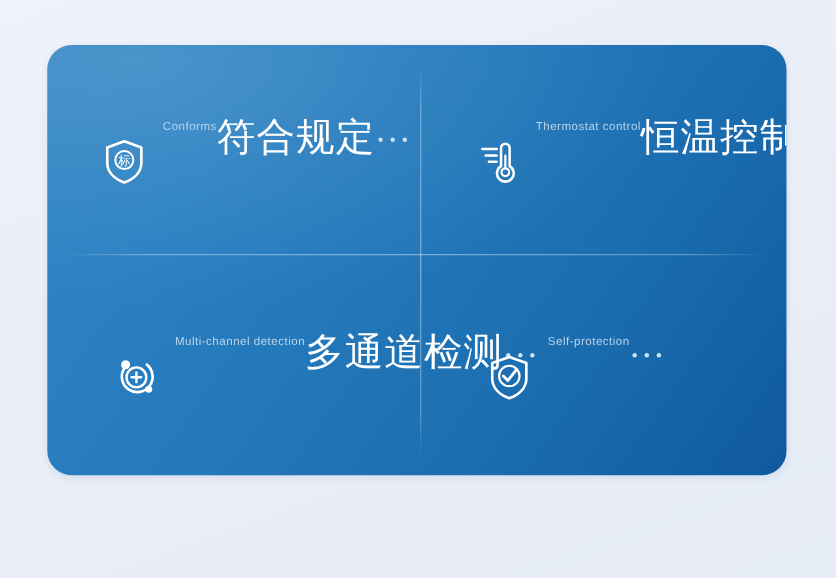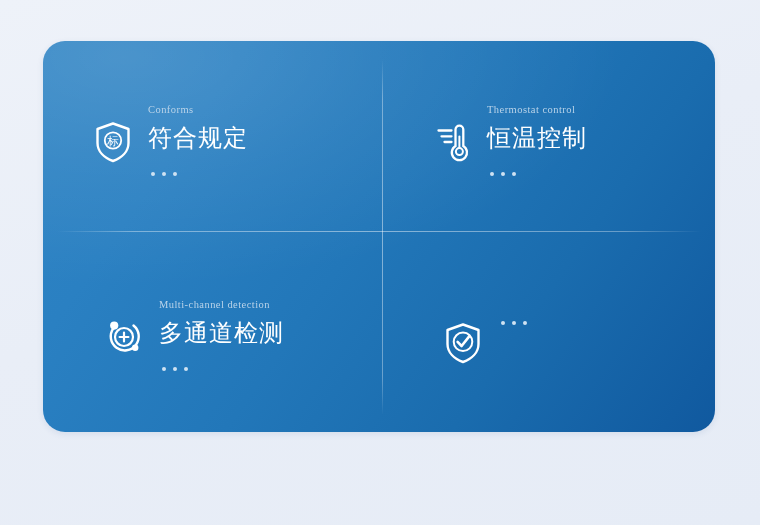--- a/index.html
+++ b/index.html
@@ -103,34 +103,33 @@
     flex: 0 0 auto;
     width: 46px;
     height: 46px;
     margin-top: 16px;
     margin-right: 12px;
   }
   .feature-icon svg { display: block; width: 46px; height: 46px; }
 
   .feature-text {
     display: flex;
-    flex-direction: column;
-    font-family: Liberation Serif, serif;
+    flex-direction: row;
   }
   .feature-sub {
     font-size: 10.5px;
     letter-spacing: 0.45px;
     color: #b9d3e9;
     font-weight: 400;
     line-height: 14px;
     margin-bottom: 4px;
     white-space: nowrap;
   }
   .feature-title {
-    font-size: 24px;
+    font-size: 35px;
     line-height: 34px;
     color: #ffffff;
     font-weight: 400;
     letter-spacing: 1px;
     white-space: nowrap;
   }
   .dots {
     display: flex;
     gap: 7px;
     margin-top: 17px;
@@ -228,20 +227,21 @@
       <div class="quadrant right">
         <div class="quad-inner">
           <div class="feature-icon">
             <svg viewBox="0 0 46 46" fill="none" xmlns="http://www.w3.org/2000/svg">
               <path d="M23 4.5 L38.5 10 V24 C38.5 32.5 31.8 38.8 23 42 C14.2 38.8 7.5 32.5 7.5 24 V10 Z" stroke="#ffffff" stroke-width="2.4" stroke-linejoin="round" fill="none"></path>
               <circle cx="23" cy="21.8" r="9.3" stroke="#ffffff" stroke-width="2" fill="none"></circle>
               <path d="M17.6 21.9 L21.6 26.0 L29.2 16.4" stroke="#ffffff" stroke-width="2.6" stroke-linecap="round" stroke-linejoin="round" fill="none"></path>
             </svg>
           </div>
           <div class="feature-text">
+            <div class="feature-sub">Self-protection</div>
             <div class="dots">
               <span></span>
               <span></span>
               <span></span>
             </div>
           </div>
         </div>
       </div>
 
     </div>

